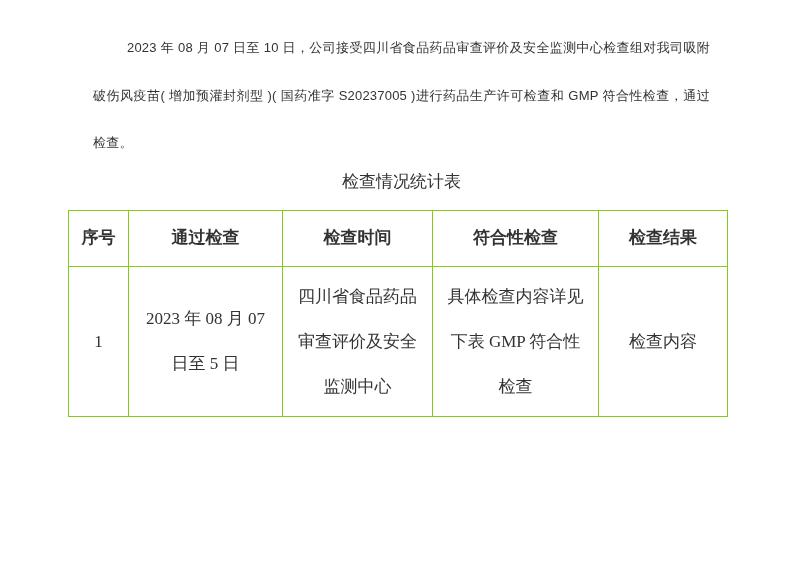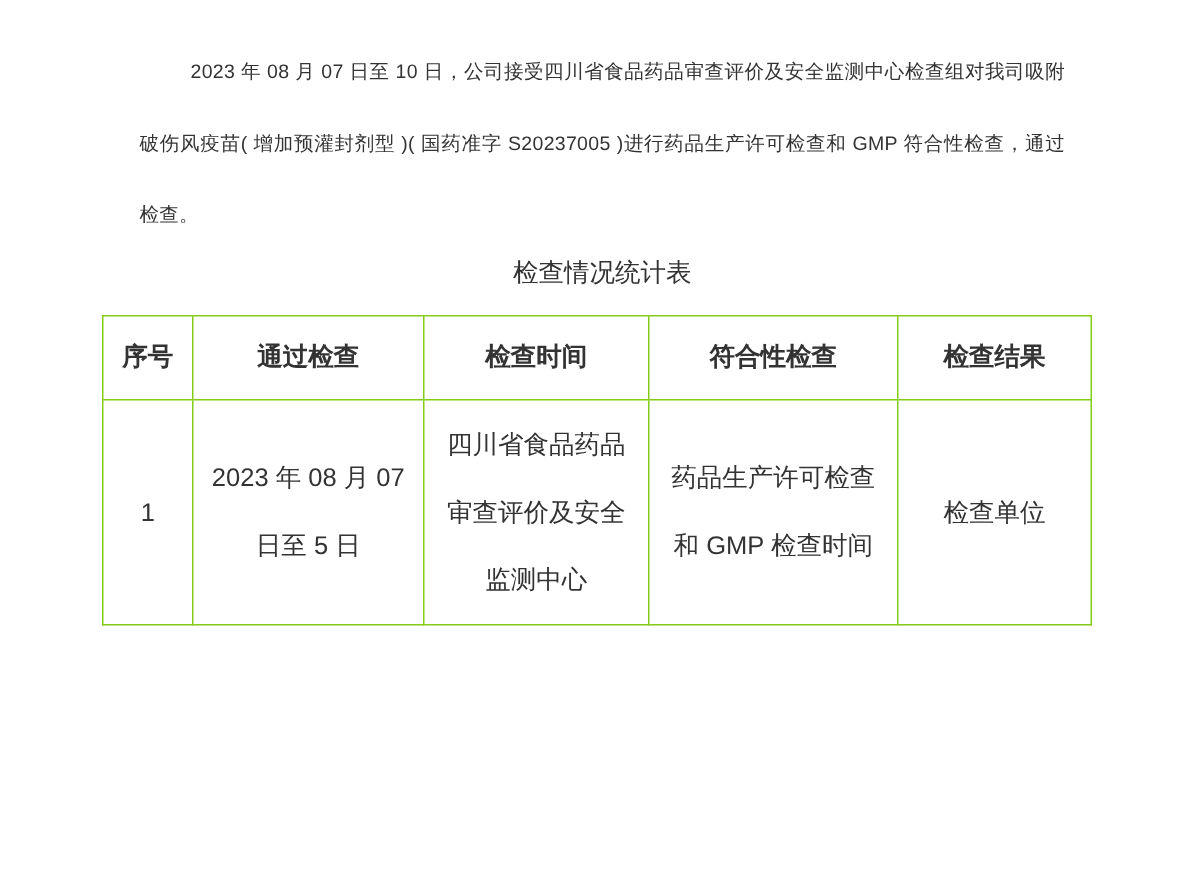--- a/index.html
+++ b/index.html
@@ -62,20 +62,21 @@
   }
   table.inspection thead tr { height: 56px; }
   table.inspection th {
     font-weight: 700;
     line-height: 22px;
   }
   table.inspection tbody tr { height: 150px; }
   table.inspection td {
     font-weight: 400;
     line-height: 45px;
+    font-family: Liberation Serif, serif;
   }
 </style>
 </head>
 <body>
 
 <div class="page">
   <div class="text-block">
     <p class="body-para">2023 年 08 月 07 日至 10 日，公司接受四川省食品药品审查评价及安全监测中心检查组对我司吸附破伤风疫苗( 增加预灌封剂型 )( 国药准字 S20237005 )进行药品生产许可检查和 GMP 符合性检查，通过检查。</p>
     <p class="table-title">检查情况统计表</p>
   </div>
@@ -95,18 +96,18 @@
         <th>检查时间</th>
         <th>符合性检查</th>
         <th>检查结果</th>
       </tr>
     </thead>
     <tbody>
       <tr>
         <td>1</td>
         <td>2023 年 08 月 07 日至 5 日</td>
         <td>四川省食品药品审查评价及安全监测中心</td>
-        <td>药品生产许可检查和 GMP 检查时间</td>
-        <td>检查单位</td>
+        <td>具体检查内容详见下表 GMP 符合性检查</td>
+        <td>检查内容</td>
       </tr>
     </tbody>
   </table>
 </div>
 
 </body></html>

